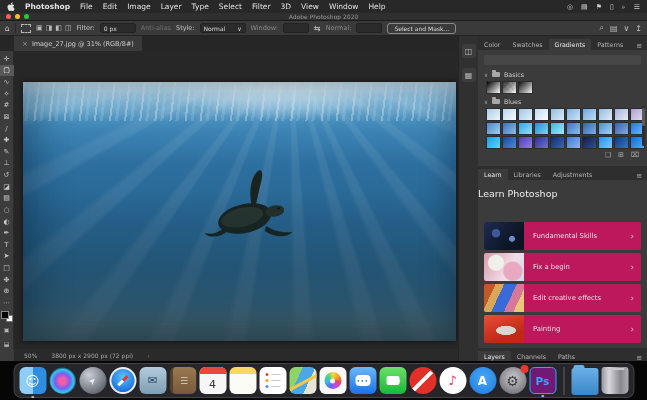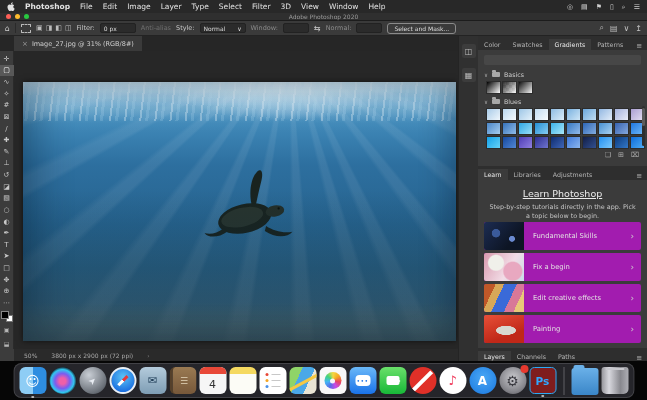--- a/index.html
+++ b/index.html
@@ -110,24 +110,24 @@
   .sw { width:15px; height:13px; border:1px solid #2c2c2c; }
   .sw.checker { background-image:linear-gradient(45deg,#bbb 25%,transparent 25%,transparent 75%,#bbb 75%),
     linear-gradient(45deg,#bbb 25%,#fff 25%,#fff 75%,#bbb 75%); background-size:6px 6px; background-position:0 0,3px 3px; }
   .sw .fill { width:100%; height:100%; }
   .sw-grid { position:absolute; left:8px; display:grid; grid-template-columns:repeat(10,15px); grid-auto-rows:13px; gap:1px; }
   .panel-scroll { position:absolute; right:2px; top:70px; width:3px; height:40px; background:#2e2e2e; border-radius:2px; }
   .panel-scroll::after { content:""; position:absolute; left:0; top:2px; width:3px; height:18px; background:#5c5c5c; border-radius:2px; }
   .grad-footer { position:absolute; right:8px; top:115px; display:flex; gap:7px; font-size:7px; color:#b0b0b0; }
 
   .learn-panel { position:absolute; left:0; top:130px; width:169px; height:182px; }
-  .learn-title { text-align:center; font-size:9.5px; color:#ececec; margin-top:8px;text-decoration:underline; }
+  .learn-title { font-size:9.5px; color:#ececec; margin-top:8px; }
   .learn-sub { text-align:center; font-size:6.4px; line-height:1.45; color:#c4c4c4; margin:4px 10px 0; }
   .cards { position:absolute; left:6px; top:56px; width:157px; display:flex; flex-direction:column; gap:3px; }
-  .card { height:28px; background:#a21caf; border-radius:2px; display:flex; align-items:center; overflow:hidden; }
+  .card { height:28px; background:#be185d; border-radius:2px; display:flex; align-items:center; overflow:hidden; }
   .card-thumb { width:40px; height:28px; flex:none; }
   .thumb-fundamental { background:radial-gradient(circle at 30% 40%, #3a5a9a 0 12%, transparent 14%),
     radial-gradient(circle at 70% 60%, #6a8ad0 0 8%, transparent 10%),
     linear-gradient(130deg,#1c2c52,#0d1524 70%); }
   .thumb-photo { background:radial-gradient(circle at 30% 35%, #f0f0ea 0 22%, transparent 26%),
     radial-gradient(circle at 72% 65%, #e8a8c0 0 26%, transparent 30%),
     linear-gradient(120deg,#d89aae,#f2dce6 60%,#c8dce8); }
   .thumb-effects { background:linear-gradient(115deg,#c05828 0 22%,#d8a858 22% 38%,#3a6ad8 38% 62%,#d87898 62% 80%,#e8c878 80%); }
   .thumb-painting { background:radial-gradient(ellipse 40% 26% at 55% 55%, #d8d8d0 0 60%, transparent 65%),
     linear-gradient(160deg,#e85038,#c02818 70%); }
@@ -174,21 +174,21 @@
   .app-facetime { background:linear-gradient(180deg,#6ae06a,#18b838); }
   .ft-cam { position:relative; width:13px; height:9px; background:#fff; border-radius:2px; }
   .ft-cam::after { content:""; position:absolute; right:-4px; top:1.5px; border:3px solid transparent; border-left:4px solid #fff; }
   .app-do-not-enter { border-radius:50%; background:#e03028; overflow:hidden; }
   .slash { width:26px; height:4px; background:#fff; transform:rotate(-45deg); }
   .app-music { border-radius:50%; background:#fff; color:#f0395a; font-size:13px; }
   .app-app-store { border-radius:50%; background:radial-gradient(circle at 50% 40%, #4aa8f5, #1a78e0); color:#fff;
     font-weight:bold; font-size:12px; }
   .app-system-preferences { border-radius:50%; background:radial-gradient(circle at 50% 40%, #c9c9cd, #88888e 62%, #57575d); color:#3a3a40; font-size:14px; }
   .badge { position:absolute; right:-2px; top:-2px; width:8px; height:8px; border-radius:50%; background:#e8392e; }
-  .app-photoshop { background:#7f1d1d; border:1.5px solid #2daaf5; border-radius:5px; color:#31a8ff;
+  .app-photoshop { background:#701a75; border:1.5px solid #2daaf5; border-radius:5px; color:#31a8ff;
     font-weight:bold; font-size:10.5px; }
   .dock-sep { width:1px; height:28px; background:rgba(255,255,255,.28); margin:0 4px; flex:none; }
   .app-downloads { position:relative; background:linear-gradient(180deg,#6ab0e8,#3a86c8); border-radius:3px; margin-top:2px; }
   .app-downloads::before { content:""; position:absolute; left:2px; top:-3px; width:11px; height:4px;
     background:#6ab0e8; border-radius:2px 2px 0 0; }
   .app-trash { background:linear-gradient(90deg,#96969c,#d8d8de 28%,#88888e 70%,#aeaeb4); border-radius:3px 3px 5px 5px; }
   .app-trash::before { content:""; width:19px; height:2px; background:#c8c8ce; position:absolute; top:1px; border-radius:1px; }
 </style>
 </head>
 <body>
@@ -456,21 +456,20 @@
       </div>
 
     <div class="learn-panel">
       <div class="ptabs" id="learn-tabs">
           <span class="ptab active">Learn</span>
           <span class="ptab">Libraries</span>
           <span class="ptab">Adjustments</span>
           <span class="ptab-menu">≡</span>
         </div>
       <div class="learn-title">Learn Photoshop</div>
-      <div class="learn-sub">Step-by-step tutorials directly in the app. Pick a topic below to begin.</div>
       <div class="cards" id="learn-cards">
           <div class="card">
             <div class="card-thumb thumb-fundamental"></div>
             <span class="card-label">Fundamental Skills</span>
             <span class="card-chev">›</span>
           </div>
           <div class="card">
             <div class="card-thumb thumb-photo"></div>
             <span class="card-label">Fix a begin</span>
             <span class="card-chev">›</span>

